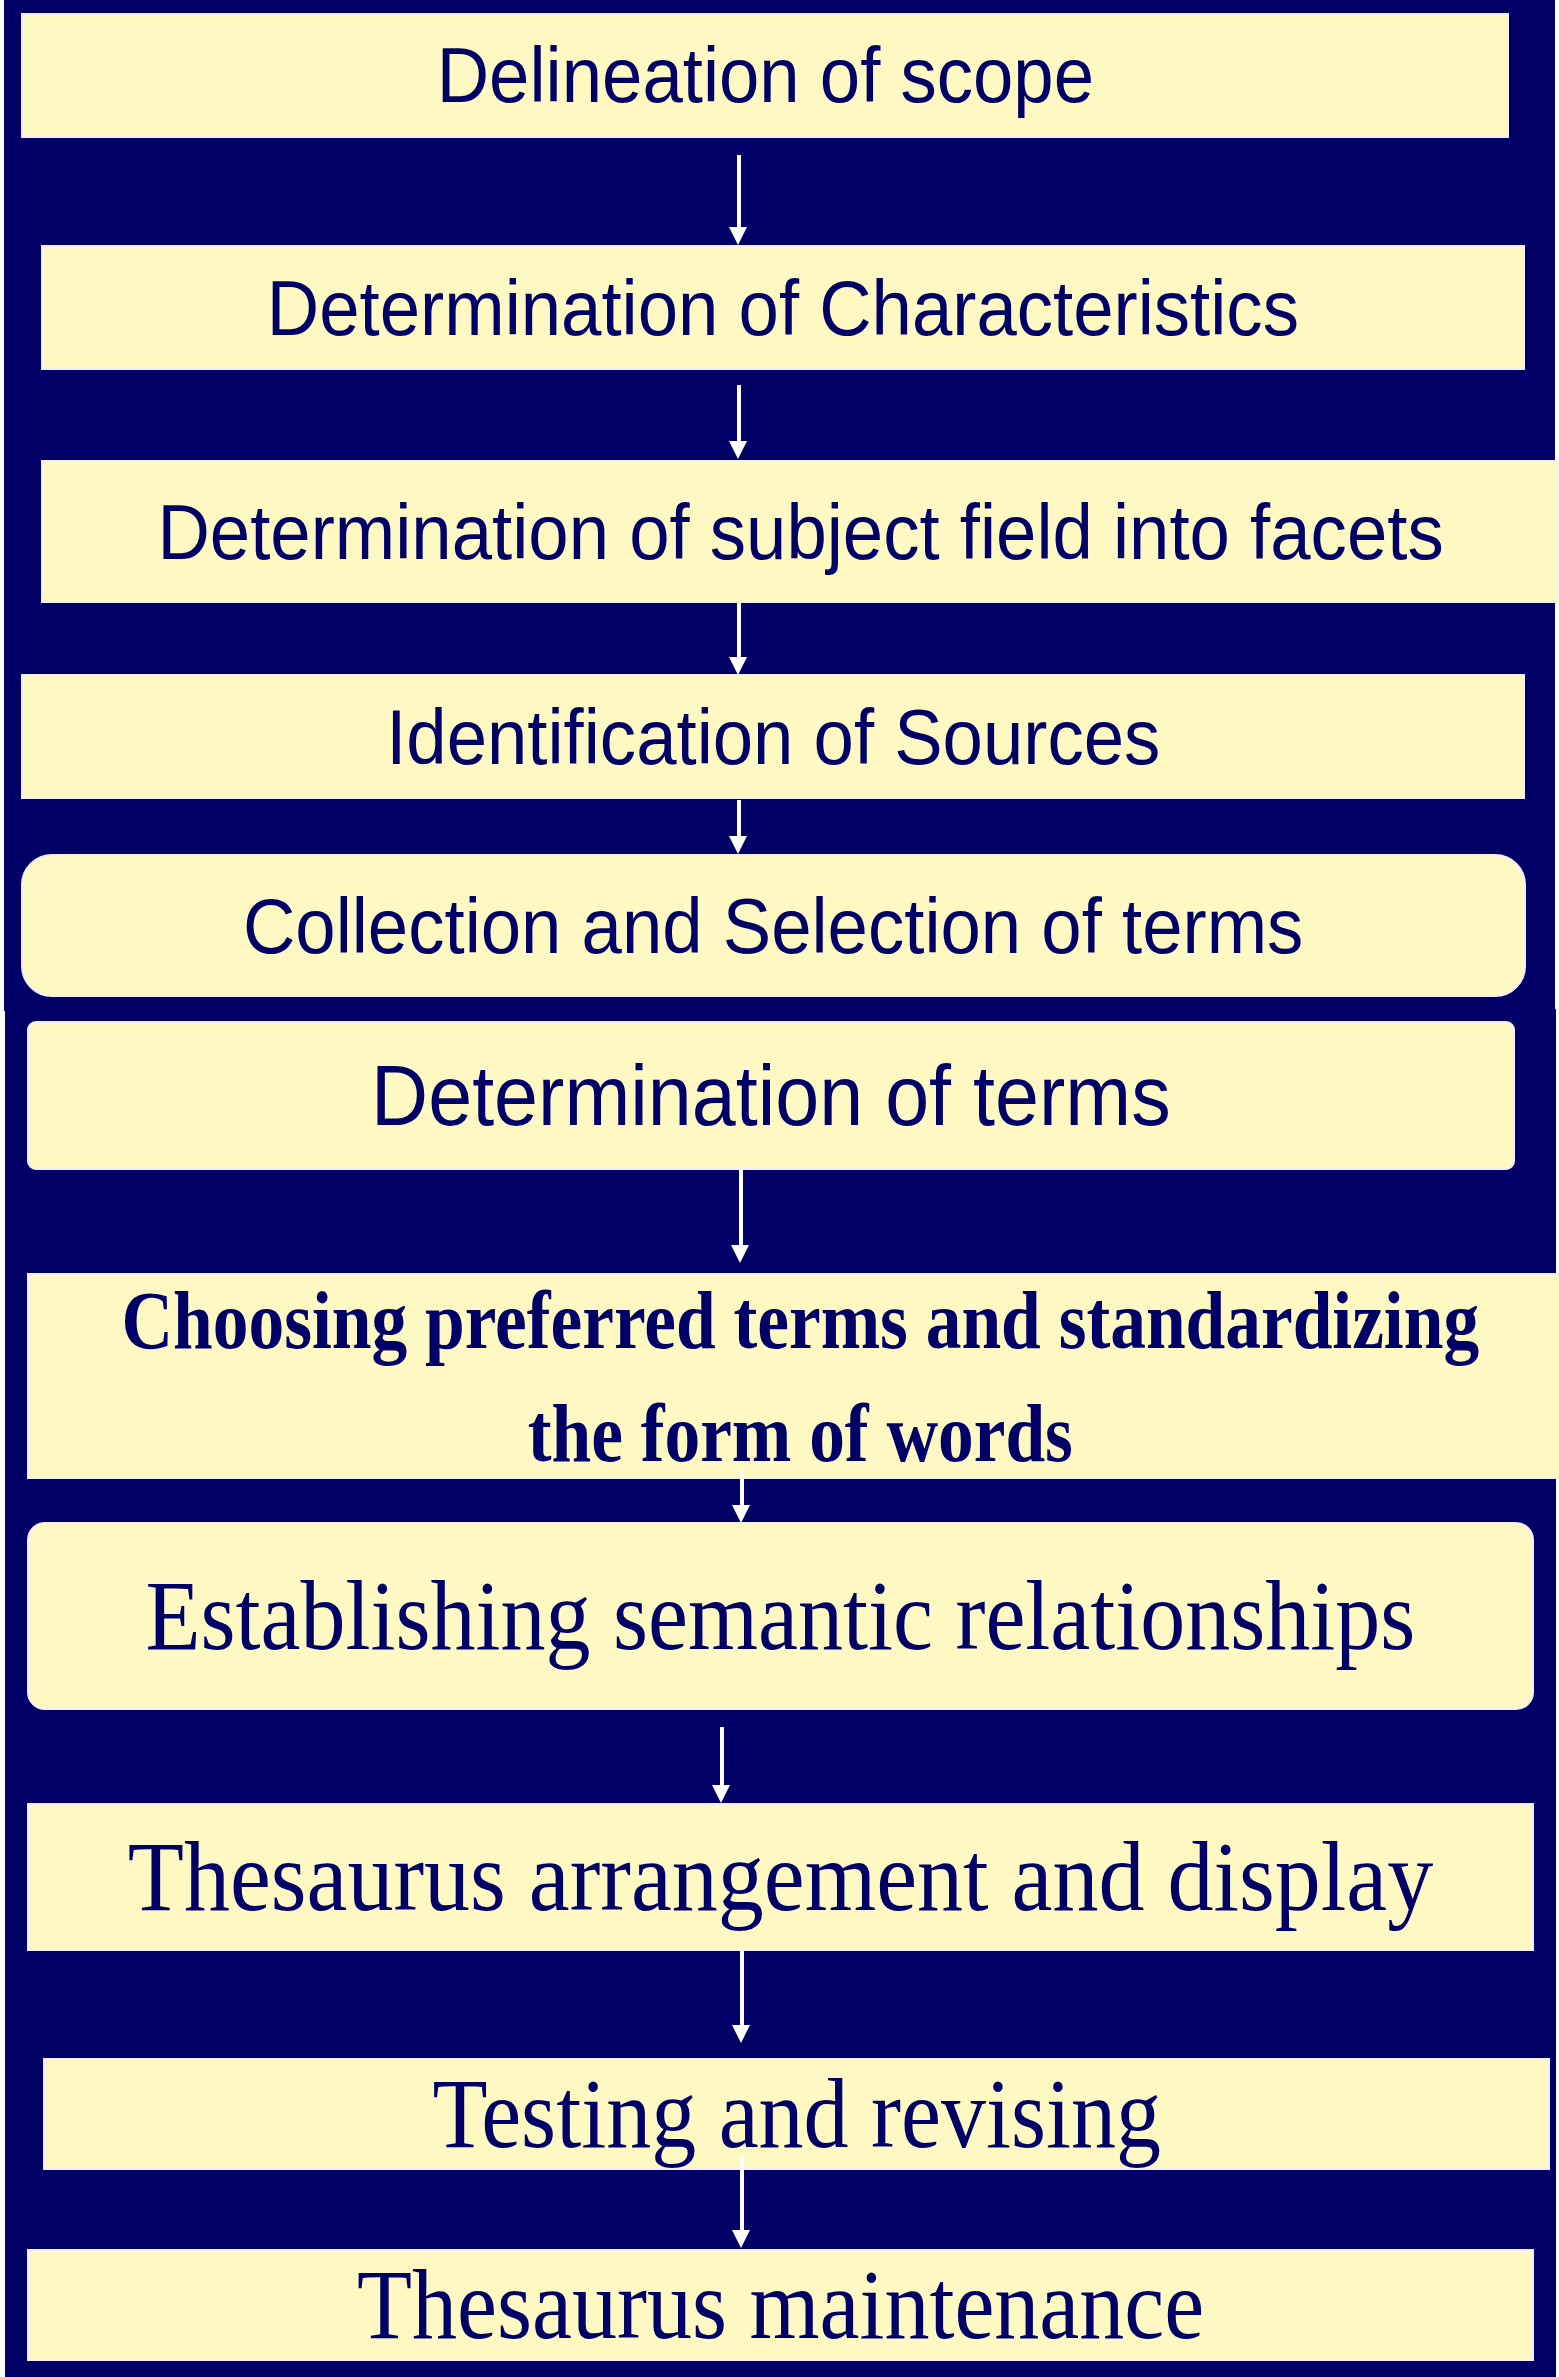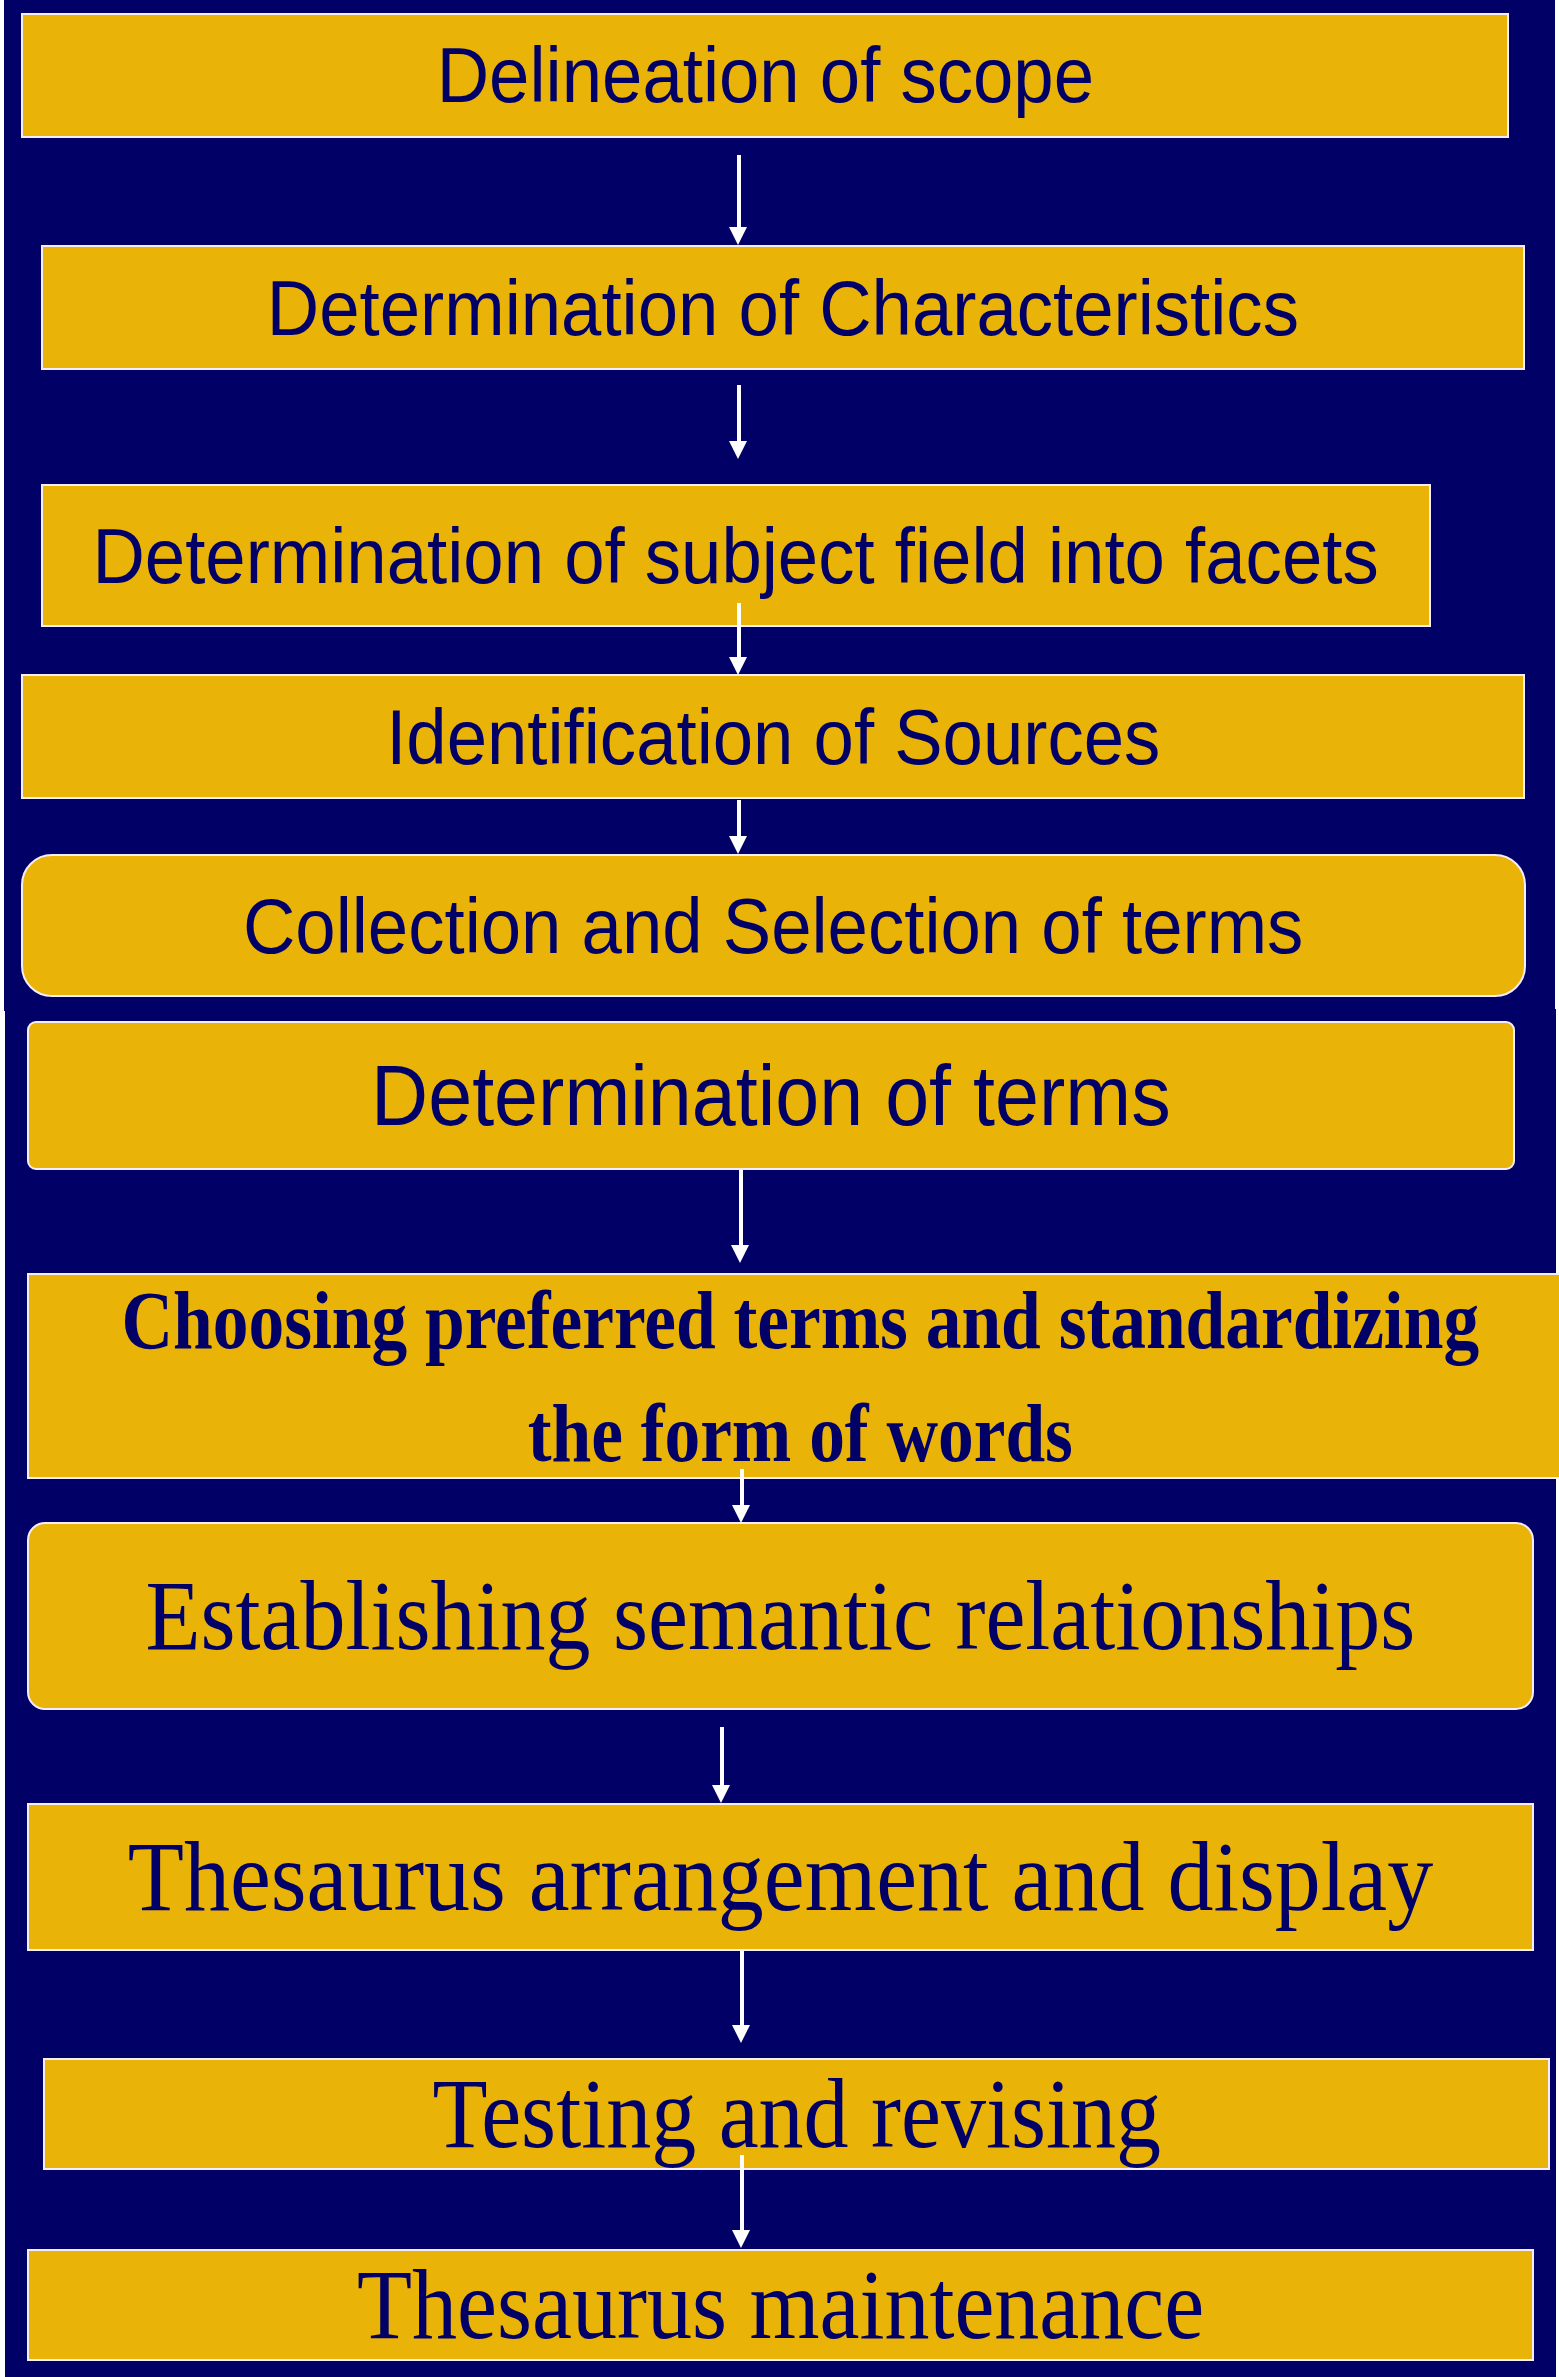--- a/index.html
+++ b/index.html
@@ -1,20 +1,20 @@
 <!DOCTYPE html>
 <html style="font-size:7.8px"><head>
 <meta charset="utf-8">
 <style>
   html, body { margin: 0; padding: 0; }
   body { width: 1560px; height: 2377px; background: #ffffff; position: relative; overflow: hidden; }
   .panel { position: absolute; background: #000066; }
   .box {
     position: absolute; box-sizing: border-box;
-    background: #eab308; border: 2px solid #f4ecff;
+    background: #fef9c3; border: 2px solid #f4ecff;
     display: flex; align-items: center; justify-content: center;
     color: #000066; text-align: center; white-space: nowrap; overflow: visible;
   }
   .sans { font-family: "Liberation Sans", sans-serif; }
   .serif { font-family: "Liberation Serif", serif; }
   .label { display: inline-block; transform-origin: center center; line-height: 1; }
   .box7 .label { line-height: 1.12; white-space: normal; }
   .arrow { position: absolute; width: 23.4px; margin-left: -11.7px; }
   .arrow .shaft { position: absolute; left: 9.8px; width: 3.9px; top: 0; background: #ffffff; }
   .arrow .head {
@@ -30,21 +30,21 @@
 <div class="panel" style="left:5.4px; top:1009px; width:1551px; height:1369px;"></div>
 
 <div class="box sans" style="left:21px; top:12.7px; width:1488px; height:125px;">
   <span class="label" style="font-size:78px; transform:scaleX(0.93);">Delineation of scope</span>
 </div>
 
 <div class="box sans" style="left:41px; top:245px; width:1484px; height:125px;">
   <span class="label" style="font-size:78px; transform:scaleX(0.93);">Determination of Characteristics</span>
 </div>
 
-<div class="box sans" style="left:41px; top:460px; width:1390px; height:143px;margin-top:24px;">
+<div class="box sans" style="left:41px; top:460px; width:1519px; height:143px;">
   <span class="label" style="font-size:78px; transform:scaleX(0.93);">Determination of subject field into facets</span>
 </div>
 
 <div class="box sans" style="left:21px; top:674px; width:1504px; height:125px;">
   <span class="label" style="font-size:78px; transform:scaleX(0.93);">Identification of Sources</span>
 </div>
 
 <div class="box sans" style="left:21px; top:854px; width:1505px; height:143px;border-radius:31px;">
   <span class="label" style="font-size:78px; transform:scaleX(0.93);">Collection and Selection of terms</span>
 </div>

